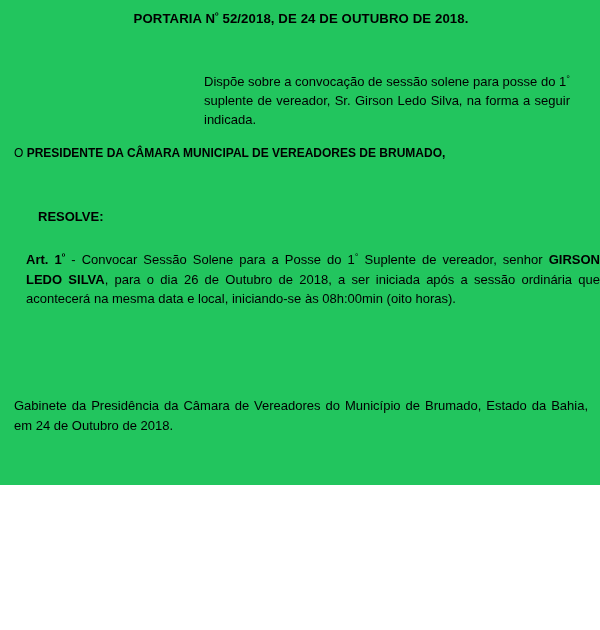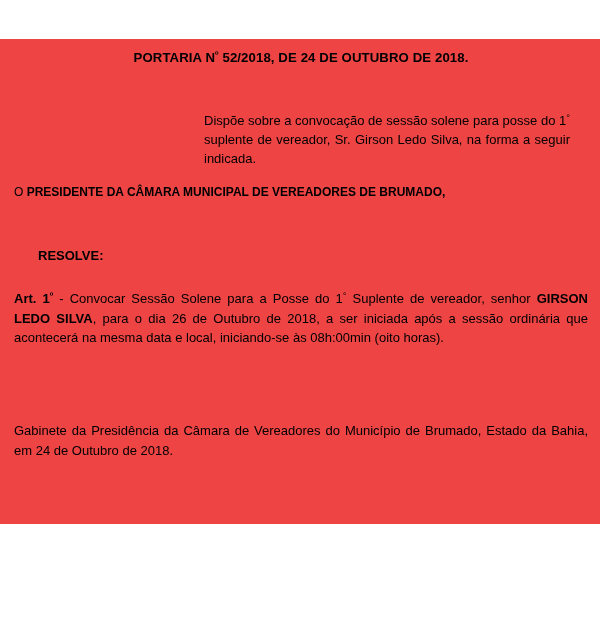--- a/index.html
+++ b/index.html
@@ -12,24 +12,23 @@
     height: 630px;
     font-family: "Liberation Sans", sans-serif;
     color: #000000;
     -webkit-font-smoothing: antialiased;
   }
 
   .page {
     position: relative;
     width: 600px;
     height: 485px;
-    background: #ef4444;
+    background: #22c55e;
     overflow: hidden;
     box-sizing: border-box;
-    margin-top: 39px;
   }
 
   
   .doc-title {
     position: absolute;
     left: 14px;
     right: 12px;
     top: 11px;
     text-align: center;
     font-size: 13.2px;
@@ -77,37 +76,37 @@
     top: 208px;
     font-size: 13px;
     font-weight: bold;
     line-height: 17px;
     padding-left: 24px;
   }
 
   
   .article {
     position: absolute;
-    left: 14px;
+    left: 26px;
     width: 574px;
     font-size: 13px;
     line-height: 19.5px;
     text-align: justify;
     text-justify: inter-word;
   }
   .article-1 { top: 250px; }
   .article-2 { top: 331px; }
   .article b { font-weight: bold; }
 
   
   .closing {
     position: absolute;
     left: 14px;
     width: 574px;
-    top: 382px;
+    top: 396px;
     font-size: 13px;
     line-height: 19.5px;
     text-align: justify;
     text-justify: inter-word;
   }
 
   
   .signature-block {
     position: absolute;
     left: 14px;

